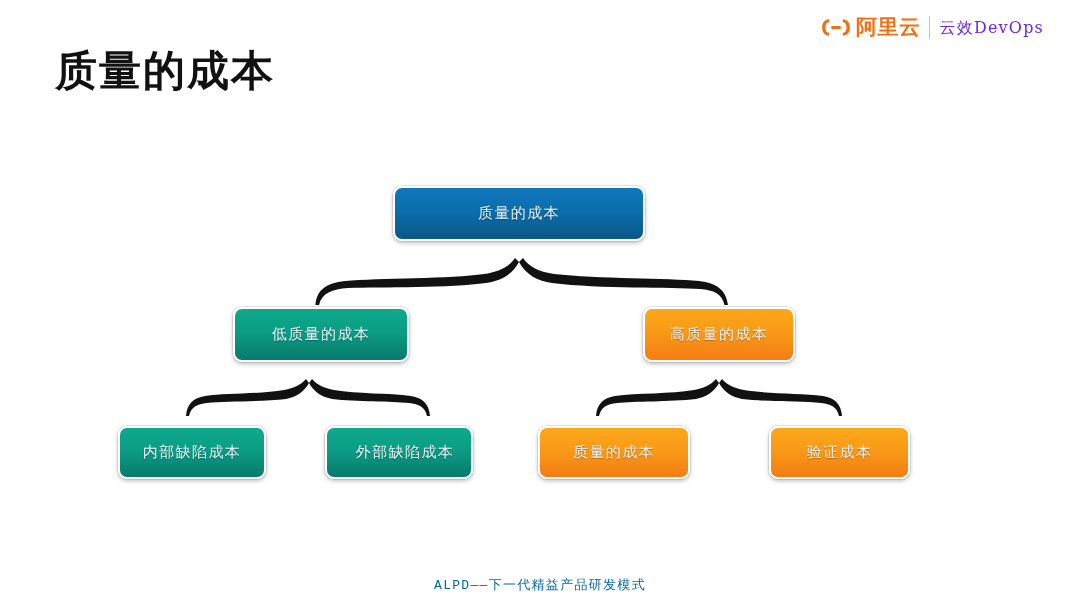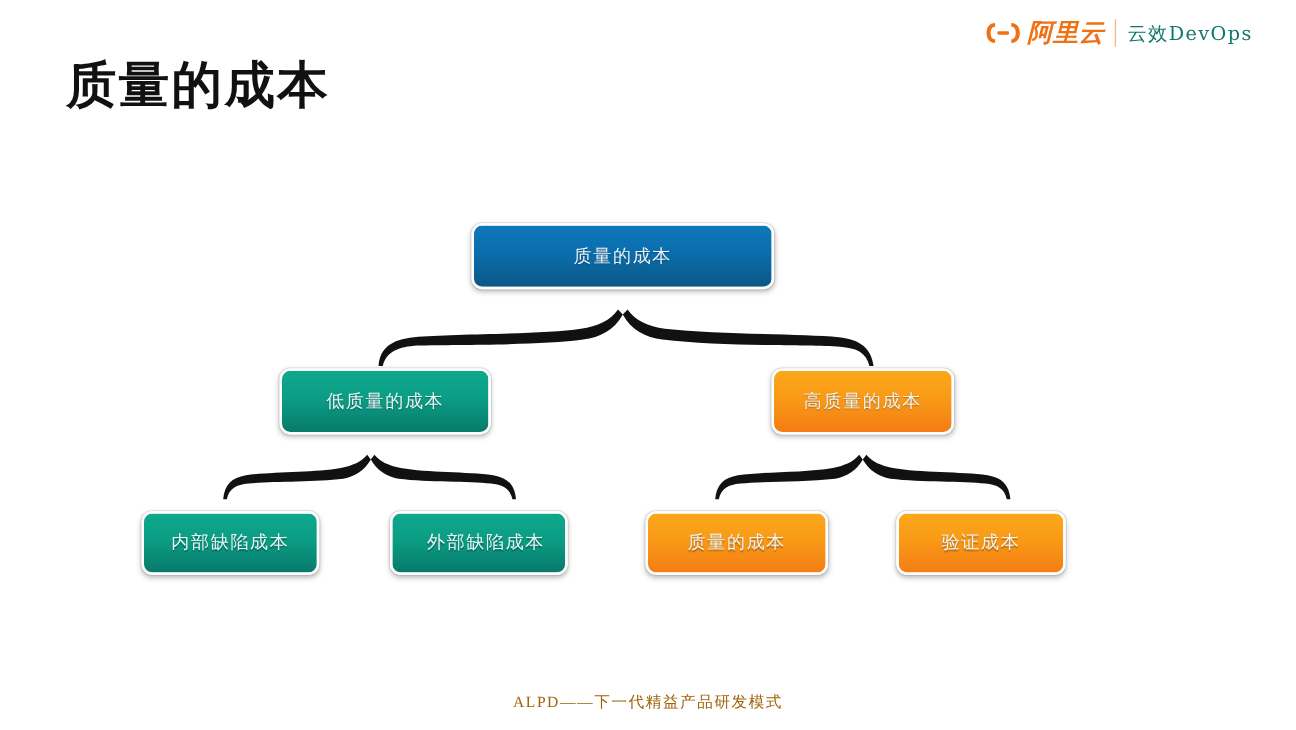--- a/index.html
+++ b/index.html
@@ -8,24 +8,24 @@
     font-family:"Liberation Sans","DejaVu Sans",sans-serif;
     overflow:hidden;position:relative;
   }
   .slide{position:relative;width:1080px;height:608px;background:#fff;}
 
   
   .brand{position:absolute;top:16px;right:36px;display:flex;align-items:center;gap:9px;}
   .brand-mark{display:flex;align-items:center;gap:5px;}
   .brand-glyph{width:30px;height:21px;display:block;}
   .brand-cn{font-family:"DejaVu Sans","Liberation Sans",sans-serif;
-    font-size:21px;font-weight:700;color:#f07113;letter-spacing:.5px;line-height:1;font-style:italic;}
+    font-size:21px;font-weight:700;color:#f07113;letter-spacing:.5px;line-height:1;}
   .brand-divider{width:1px;height:23px;background:#f6b37a;}
   .brand-sub{font-family:"DejaVu Serif","Liberation Serif",serif;
-    font-size:16px;color:#0f766e;letter-spacing:1.2px;line-height:1;white-space:nowrap;}
+    font-size:16px;color:#6d28d9;letter-spacing:1.2px;line-height:1;white-space:nowrap;}
 
   
   .title{position:absolute;left:55px;top:47px;
     font-family:"DejaVu Sans","Liberation Sans",sans-serif;
     font-size:42px;font-weight:700;color:#111;letter-spacing:2px;line-height:1.15;}
 
   
   .diagram{position:absolute;left:0;top:0;width:1080px;height:608px;}
   .brace-layer{position:absolute;left:0;top:0;width:1080px;height:608px;pointer-events:none;}
 
@@ -42,26 +42,26 @@
   .node.blue{background:linear-gradient(180deg,#1077bb 0%,#0a6ead 45%,#0c5785 100%);}
   .node.teal{background:linear-gradient(180deg,#0ea98c 0%,#0b9d85 45%,#087a6b 100%);}
   .node.orange{background:linear-gradient(180deg,#fba81a 0%,#f99a17 45%,#f47c14 100%);}
 
   .n-root{left:393px;top:186px;width:252px;height:55px;}
   .n-low{left:233px;top:307px;width:176px;height:55px;}
   .n-high{left:643px;top:307px;width:152px;height:55px;}
   .n-internal{left:118px;top:426px;width:148px;height:53px;}
   .n-external{left:325px;top:426px;width:148px;height:53px;padding-left:12px;}
   .n-prevent{left:538px;top:426px;width:152px;height:53px;}
-  .n-verify{left:747px;top:426px;width:141px;height:53px;}
+  .n-verify{left:769px;top:426px;width:141px;height:53px;}
 
   
   .footer{position:absolute;left:0;right:0;bottom:14px;text-align:center;
-    font-family:Liberation Serif, serif;
-    font-size:13px;color:#a16207;letter-spacing:1.3px;}
+    font-family:Liberation Mono, monospace;
+    font-size:13px;color:#0369a1;letter-spacing:1.3px;}
 </style>
 </head>
 <body>
 
 <div class="slide">
 
   <div class="brand">
     <div class="brand-mark">
       <svg class="brand-glyph" viewBox="0 0 40 28">
         <path d="M11 3 C4.5 3 1.5 8 1.5 14 C1.5 20 4.5 25 11 25 L11 21 C7.5 21 6 18 6 14 C6 10 7.5 7 11 7 Z" fill="#f07113"></path>

